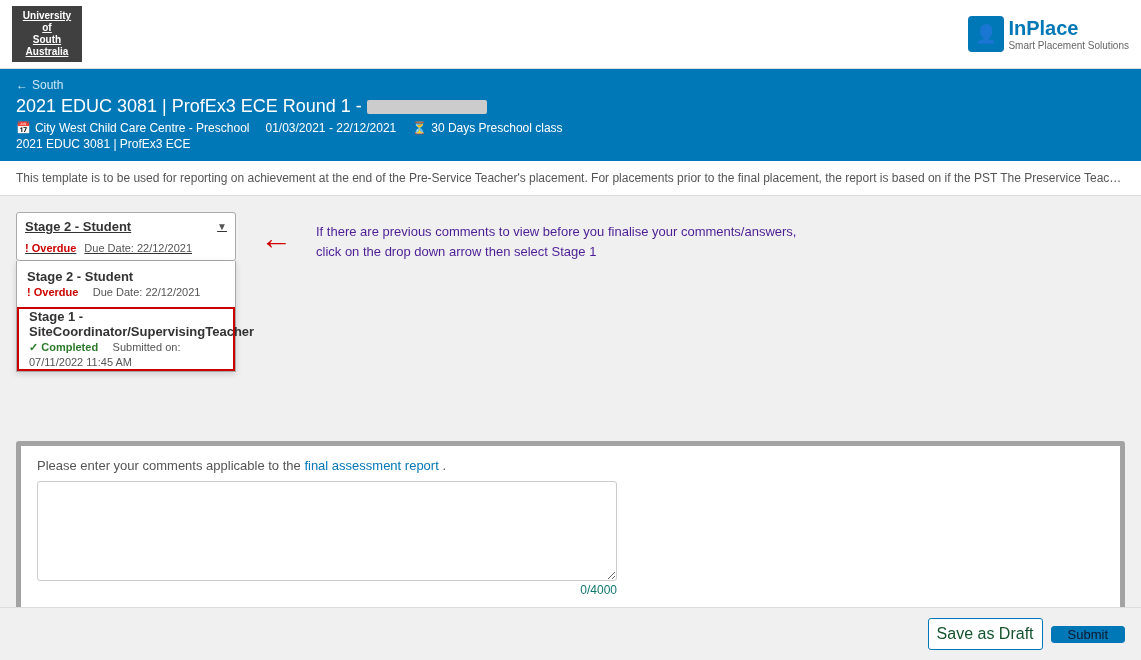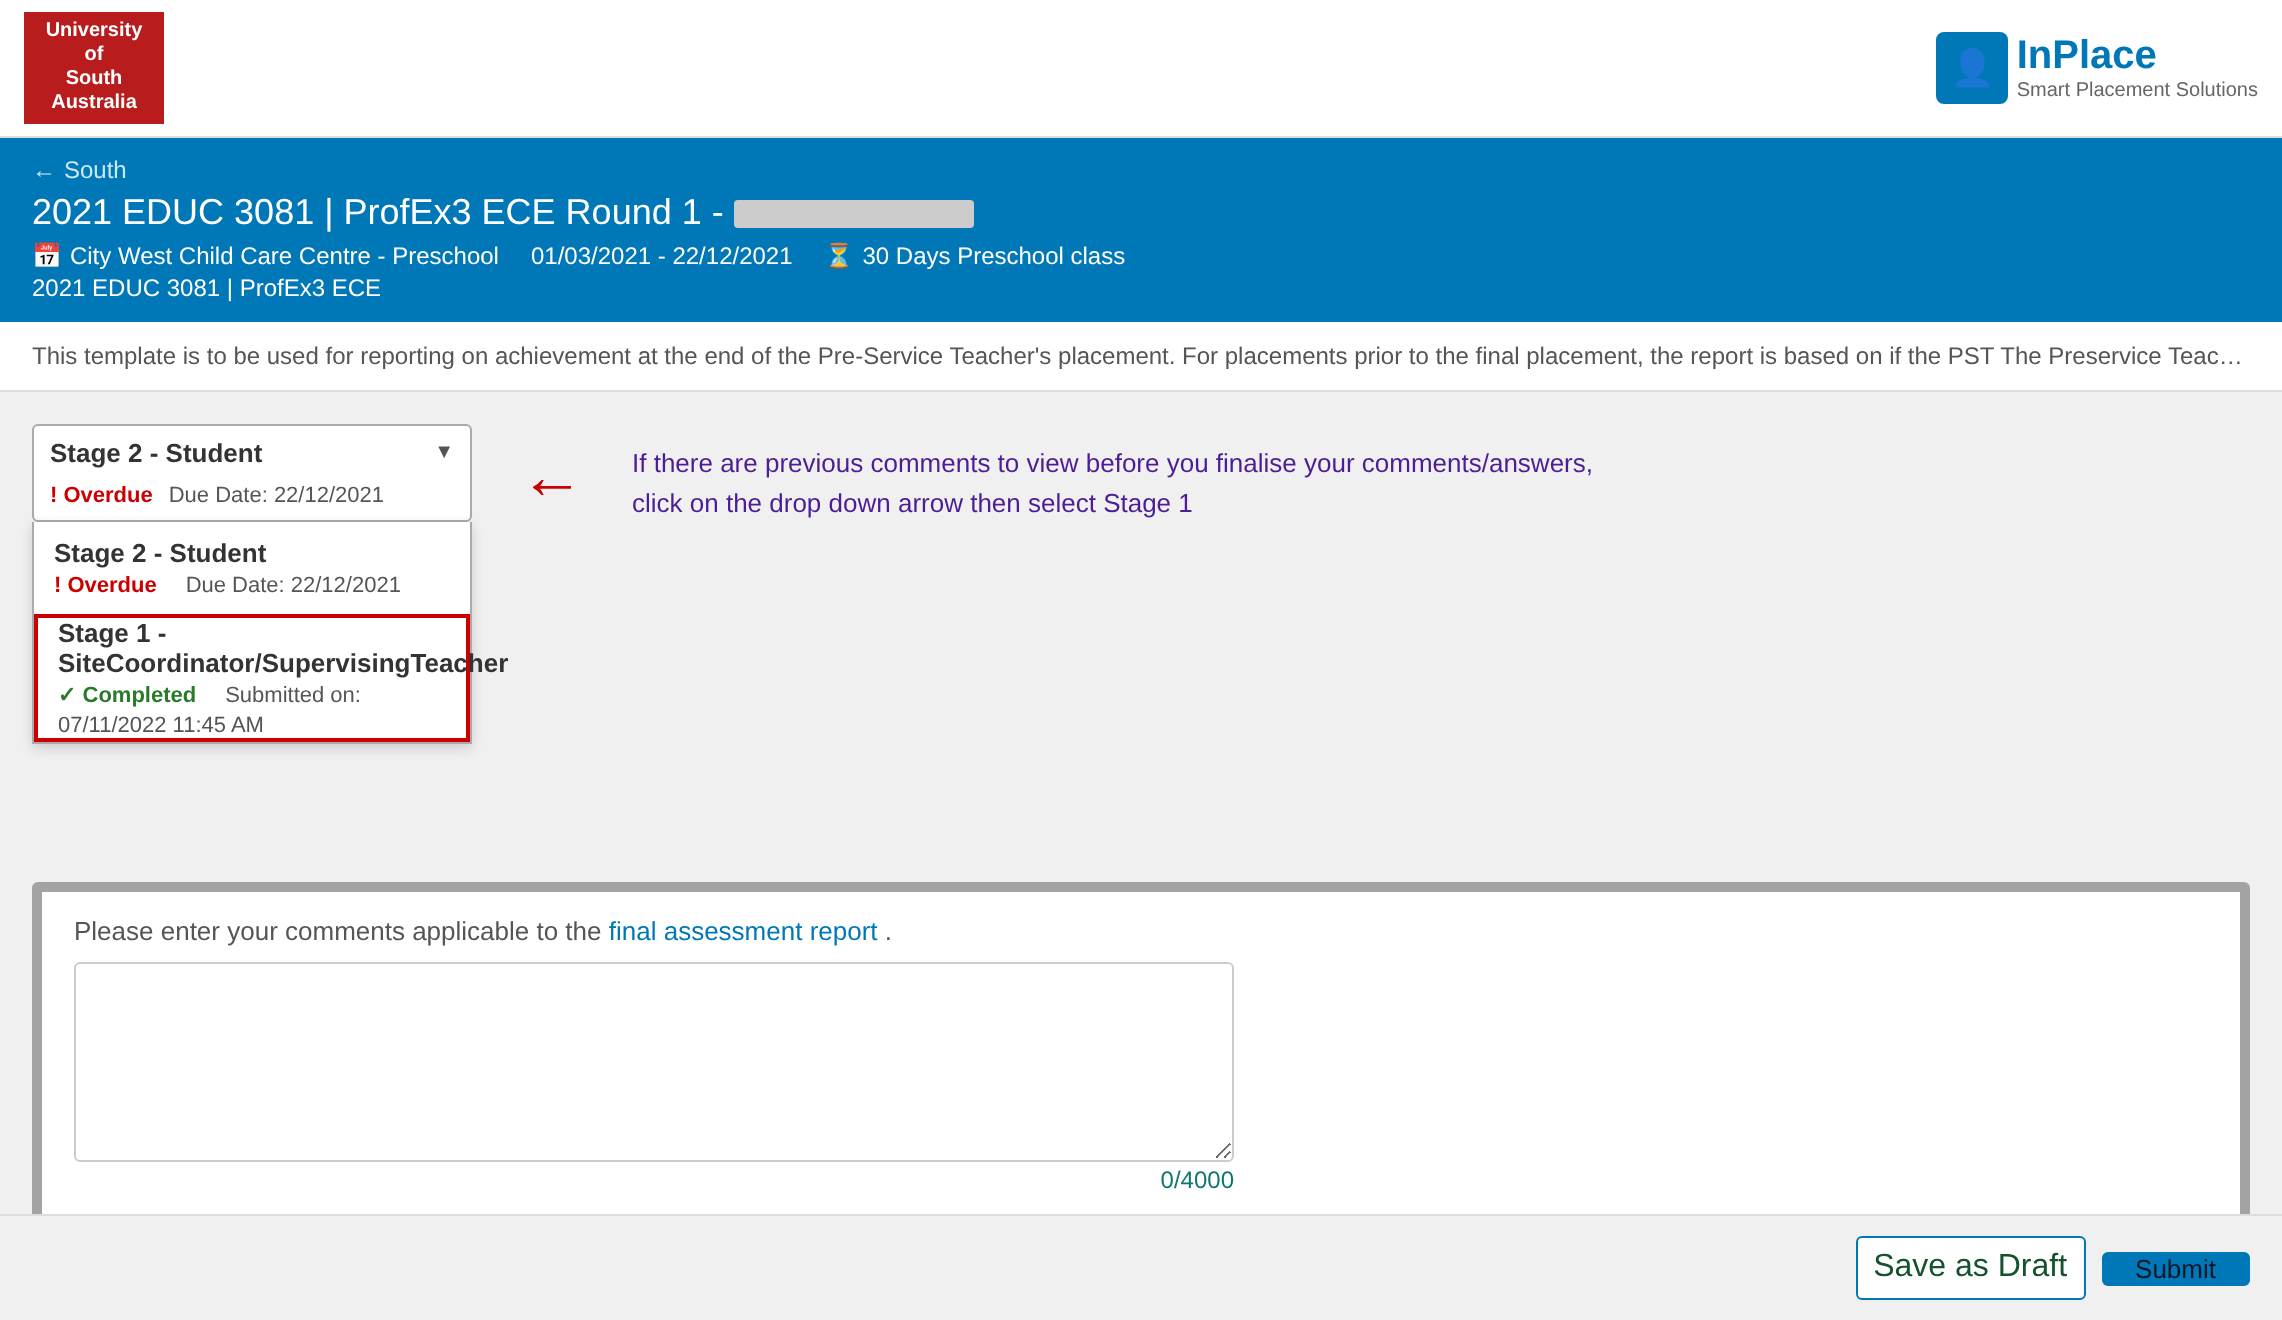--- a/index.html
+++ b/index.html
@@ -9,28 +9,29 @@
     .top-bar {
       background: #fff;
       display: flex;
       align-items: center;
       justify-content: space-between;
       padding: 6px 12px;
       border-bottom: 1px solid #ddd;
     }
     .top-bar-logo { display: flex; align-items: center; gap: 8px; }
     .unisa-logo {
-      background: #b91c1c;
+      background: #404040;
       color: #fff;
       font-size: 10px;
       font-weight: bold;
       padding: 4px 6px;
       line-height: 1.2;
       width: 70px;
       text-align: center;
+      text-decoration: underline;
     }
     .inplace-logo {
       display: flex;
       align-items: center;
       gap: 4px;
     }
     .inplace-logo-icon {
       width: 36px;
       height: 36px;
       background: #0077b6;
@@ -75,21 +76,21 @@
 
     
     .stage-selector-row {
       display: flex;
       align-items: flex-start;
       gap: 24px;
       margin-bottom: 0;
       position: relative;
     }
 
-    .dropdown-container { position: relative; width: 220px; }
+    .dropdown-container { position: relative; width: 220px; text-decoration: underline; }
 
     .stage-dropdown {
       border: 1px solid #aaa;
       background: #fff;
       border-radius: 3px;
       width: 220px;
       cursor: pointer;
       user-select: none;
     }
     .stage-dropdown-header {

